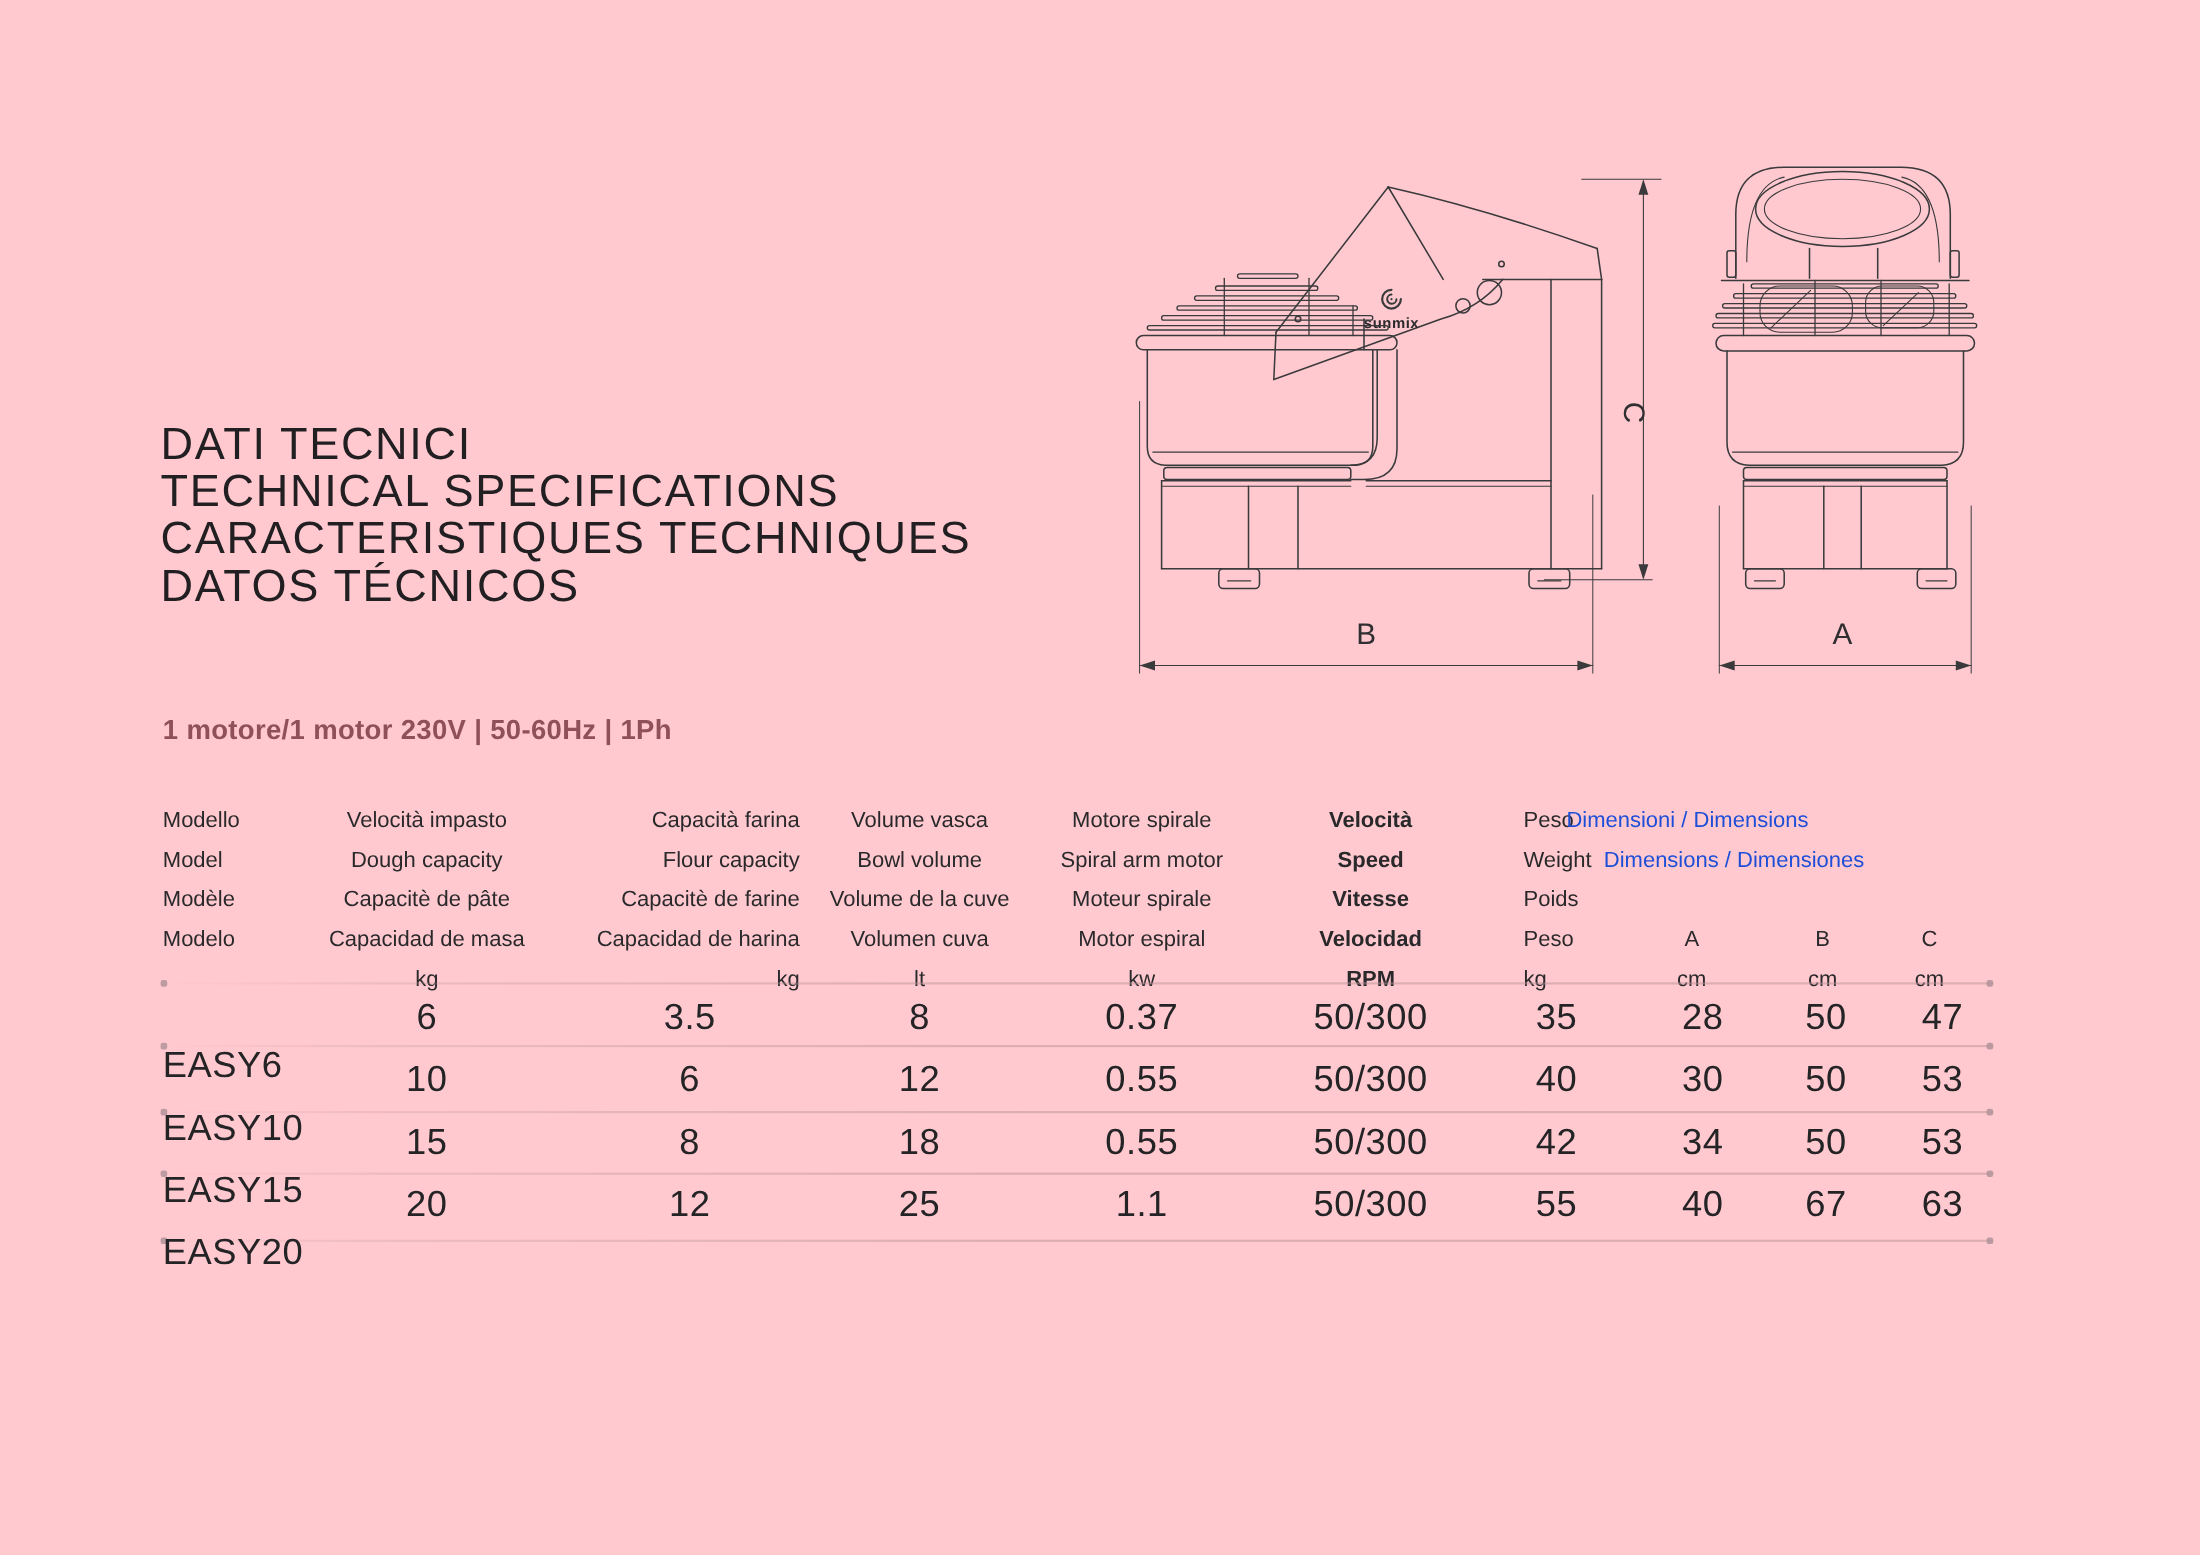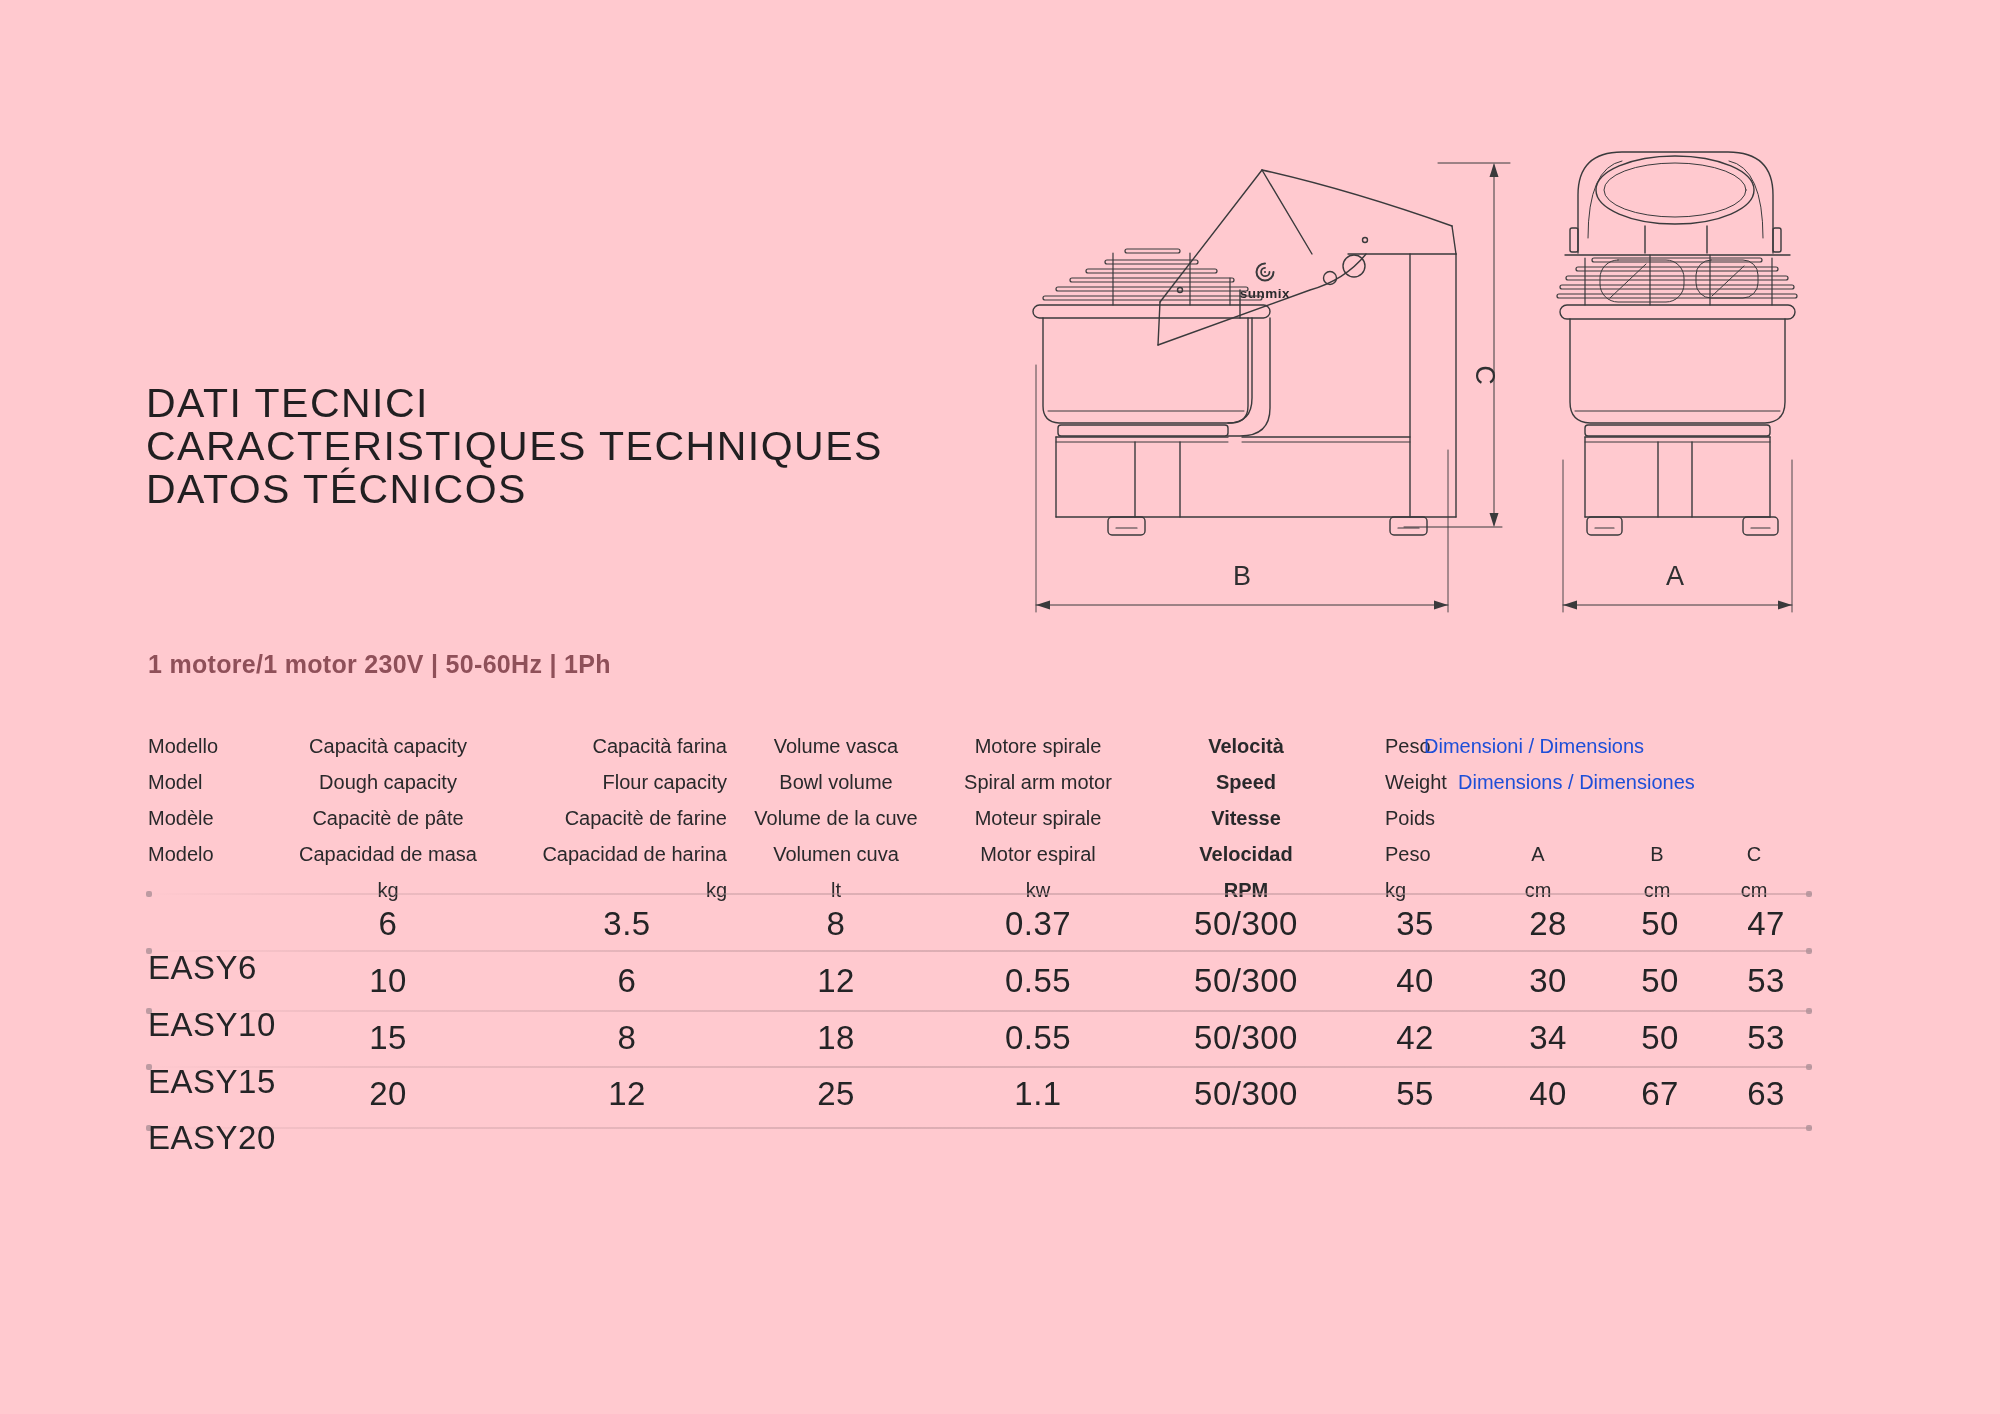--- a/index.html
+++ b/index.html
@@ -65,20 +65,21 @@
   
   .drawing{position:absolute; left:1010px; top:140px;}
   .drawing svg text{font-family:"Liberation Sans", sans-serif;}
 </style>
 </head>
 <body>
 <div class="canvas">
 
   <div class="title">
     <div>DATI TECNICI</div>
+    <div>TECHNICAL SPECIFICATIONS</div>
     <div>CARACTERISTIQUES TECHNIQUES</div>
     <div>DATOS TÉCNICOS</div>
   </div>
 
   <div class="subtitle">1 motore/1 motor 230V | 50-60Hz | 1Ph</div>
 
   <div class="drawing">
     <svg width="850" height="510" viewBox="0 0 850 510" fill="none" stroke="#3a3a3c" stroke-width="1.4" stroke-linecap="round" stroke-linejoin="round">
 
       <g>
@@ -217,21 +218,21 @@
   </div>
 
   <div class="hcol hc-model">
     <span>Modello</span>
     <span>Model</span>
     <span>Modèle</span>
     <span>Modelo</span>
     <span></span>
   </div>
   <div class="hcol hc-dough">
-    <span>Capacità capacity</span>
+    <span>Velocità impasto</span>
     <span>Dough capacity</span>
     <span>Capacitè de pâte</span>
     <span>Capacidad de masa</span>
     <span>kg</span>
   </div>
   <div class="hcol hc-flour">
     <span>Capacità farina</span>
     <span>Flour capacity</span>
     <span>Capacitè de farine</span>
     <span>Capacidad de harina</span>

